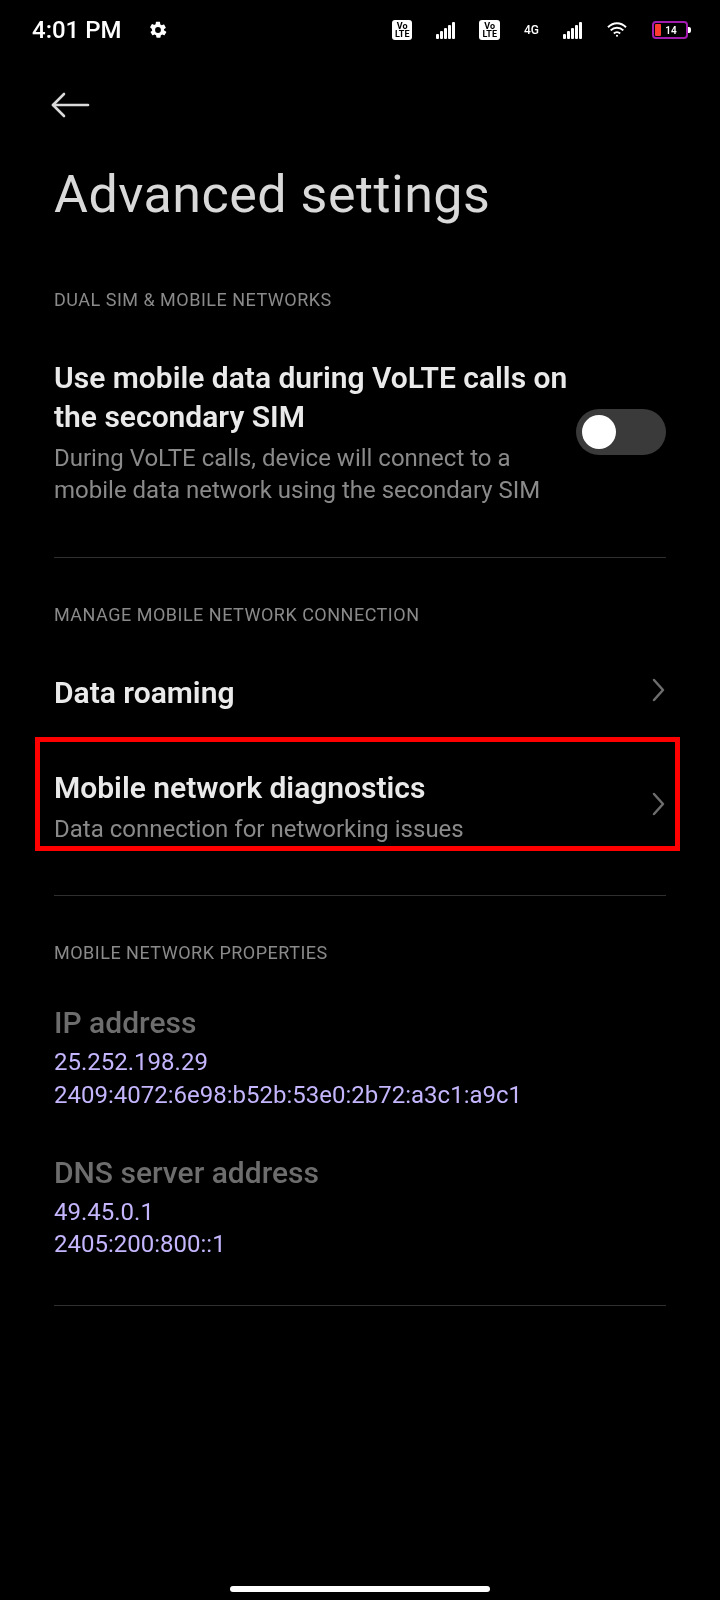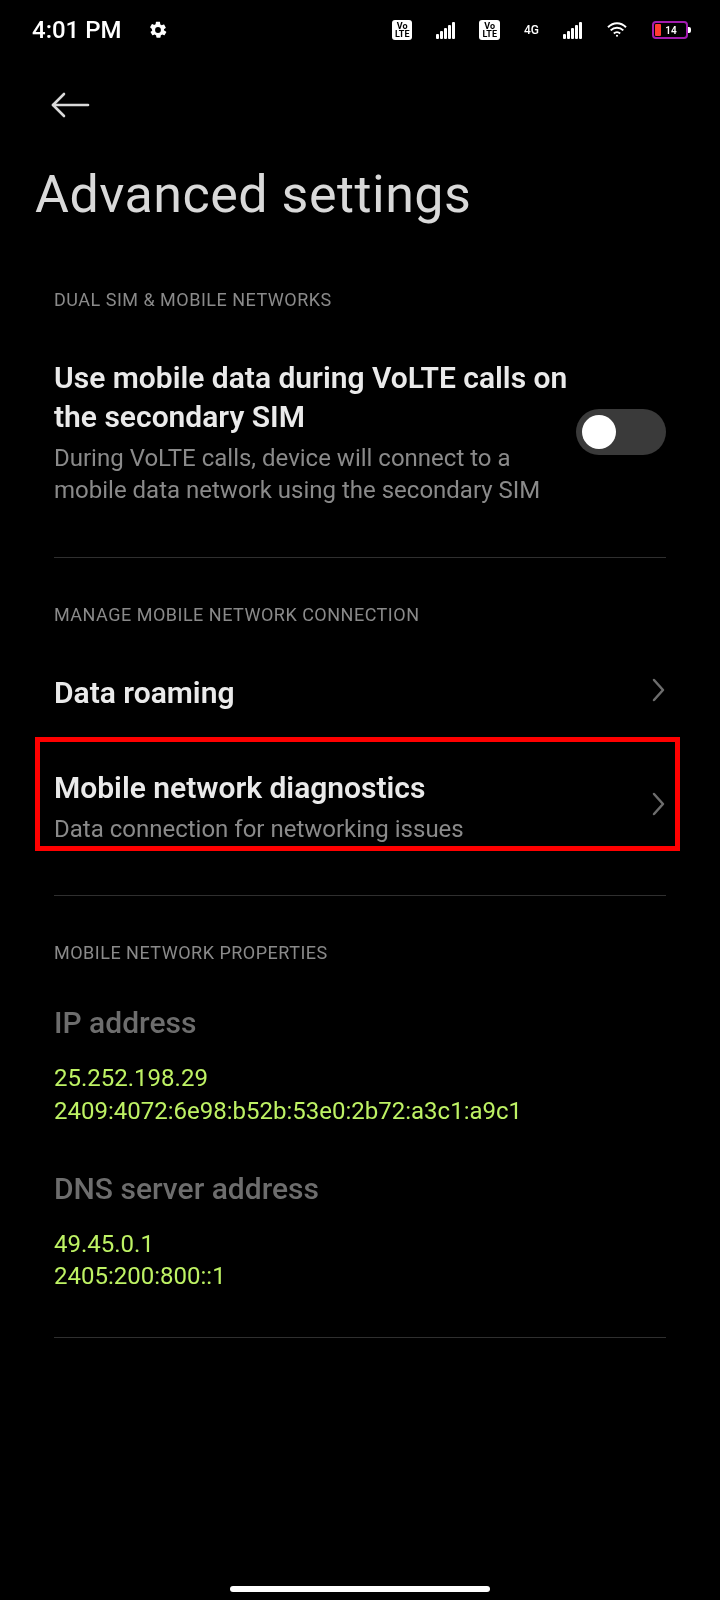--- a/index.html
+++ b/index.html
@@ -75,21 +75,21 @@
     font-weight: 600;
   }
 
   .back-row { padding: 30px 50px 10px; }
   .back-btn { display: inline-flex; }
 
   .page-title {
     font-size: 52px;
     font-weight: 400;
     color: #d9d9d9;
-    padding: 30px 35px 40px;
+    padding: 30px 54px 40px;
     letter-spacing: 0.5px;
   }
 
   .section-header {
     font-size: 18px;
     font-weight: 400;
     color: #8a8a8a;
     letter-spacing: 0.5px;
     padding: 24px 54px 20px;
   }
@@ -141,23 +141,23 @@
   }
 
   .info-row { padding: 22px 54px; }
   .info-title {
     font-size: 30px;
     font-weight: 500;
     color: #6d6d6d;
   }
   .info-value {
     font-size: 24px;
-    color: #bef264;
+    color: #c4b5fd;
     line-height: 1.35;
-    margin-top: 22px;
+    margin-top: 6px;
     white-space: pre-line;
   }
 
   .highlight-box {
     position: absolute;
     border: 5px solid #ff0000;
     pointer-events: none;
   }
 
   .home-indicator {

